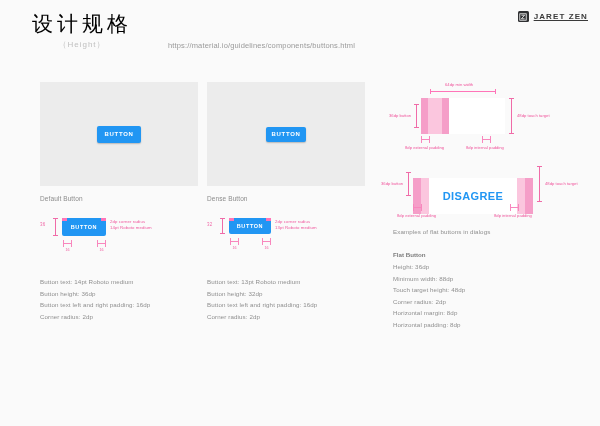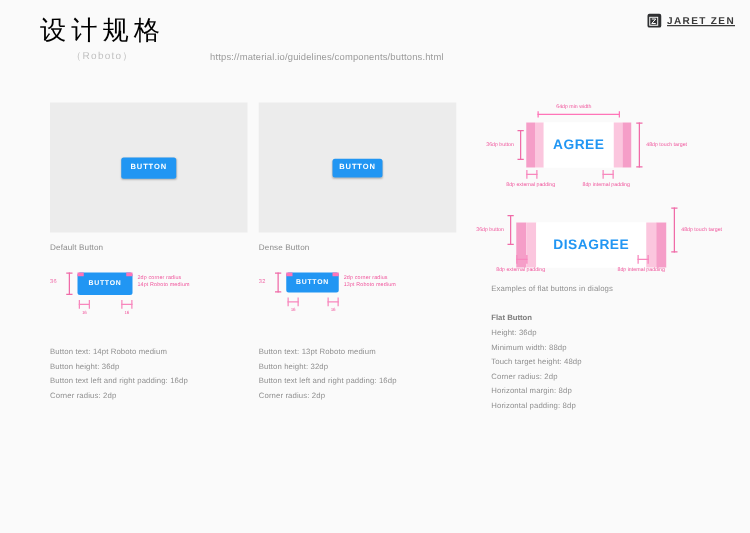--- a/index.html
+++ b/index.html
@@ -120,21 +120,21 @@
   .note{font-size:6.2px;color:#8f8f8f;letter-spacing:0.1px;}
 </style>
 </head>
 <body>
 
 <div class="page">
 
   <div class="header">
     <div class="title-block">
       <div class="title-cn">设计规格</div>
-      <div class="title-sub">（Roboto）</div>
+      <div class="title-sub">（Height）</div>
     </div>
     <div class="url">https://material.io/guidelines/components/buttons.html</div>
     <div class="brand">
       <span class="brand-mark">
         <svg width="8" height="8" viewBox="0 0 8 8">
           <rect x="0.8" y="0.8" width="6.4" height="6.4" fill="none" stroke="#ffffff" stroke-width="0.8"></rect>
           <path d="M2.4 2.2 L5.6 2.2 L2.4 5.8 L5.6 5.8" fill="none" stroke="#ffffff" stroke-width="0.8"></path>
         </svg>
       </span>
       <span class="brand-name">JARET ZEN</span>
@@ -227,21 +227,20 @@
 
     <div class="flat">
       <div class="minwidth" style="left:52px;top:0px;">64dp min width</div>
       <div class="topline" style="left:37px;top:9px;width:66px;"></div>
       <div class="topcap" style="left:37px;top:7px;"></div>
       <div class="topcap" style="left:102px;top:7px;"></div>
 
       <div class="touchbox" style="left:28px;top:16px;width:84px;height:36px;">
         <div class="pad-ext" style="width:7px;"></div>
         <div class="pad-int" style="width:7px;"></div>
-        <div class="btn-face" style="font-size:11px;">AGREE</div>
         <div class="pad-int" style="width:7px;"></div>
         <div class="pad-ext" style="width:7px;"></div>
       </div>
 
       <div class="vdim" style="left:21px;top:22px;height:24px;">
         <div class="vl"></div>
           <div class="vc t"></div>
           <div class="vc b"></div>
       </div>
       <div class="sidelbl" style="left:-4px;top:31px;">36dp button</div>

